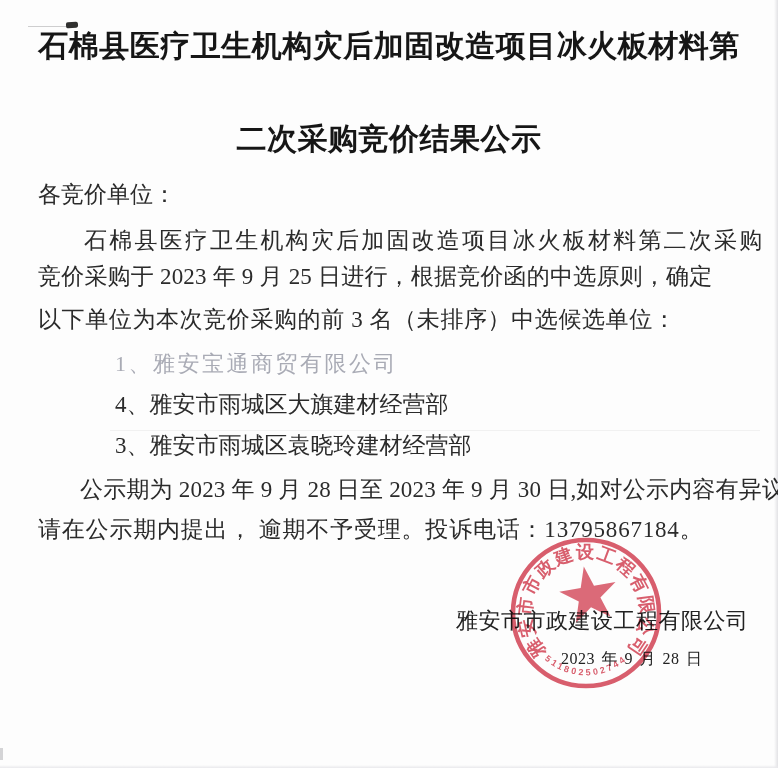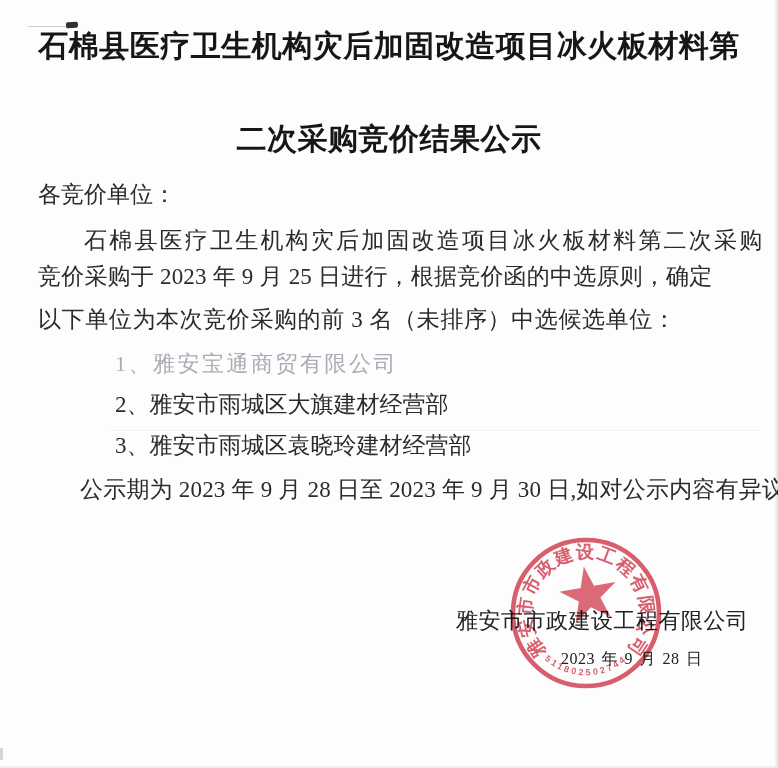--- a/index.html
+++ b/index.html
@@ -133,24 +133,25 @@
   <div class="line doc-title title-1">石棉县医疗卫生机构灾后加固改造项目冰火板材料第</div>
   <div class="line doc-title title-2">二次采购竞价结果公示</div>
 
   <div class="line body-text salutation">各竞价单位：</div>
 
   <div class="line body-text p1-l1">石棉县医疗卫生机构灾后加固改造项目冰火板材料第二次采购</div>
   <div class="line body-text p1-l2">竞价采购于 2023 年 9 月 25 日进行，根据竞价函的中选原则，确定</div>
   <div class="line body-text p1-l3">以下单位为本次竞价采购的前 3 名（未排序）中选候选单位：</div>
 
   <div class="line bidder bidder-1">1、雅安宝通商贸有限公司</div>
-  <div class="line bidder bidder-2">2、雅安市雨城区大旗建材经营部</div>
+  <div class="line bidder bidder-2">4、雅安市雨城区大旗建材经营部</div>
   <div class="line bidder bidder-3">3、雅安市雨城区袁晓玲建材经营部</div>
 
   <div class="line body-text p2-l1">公示期为 2023 年 9 月 28 日至 2023 年 9 月 30 日,如对公示内容有异议，</div>
+  <div class="line body-text p2-l2">请在公示期内提出， 逾期不予受理。投诉电话：13795867184。</div>
 
   <div class="line sig-company">雅安市市政建设工程有限公司</div>
   <div class="line sig-date">2023 年 9 月 28 日</div>
 
   <svg class="seal-svg" viewBox="-91 -91 182 182">
     <defs>
       <path id="sealTopArc" d="M -39 39 A 55 55 0 1 1 39 39" fill="none"></path>
       <path id="sealBotArc" d="M -42 46 A 62 62 0 0 0 42 46" fill="none"></path>
     </defs>
     <circle class="seal-ring" cx="0" cy="0" r="73"></circle>

